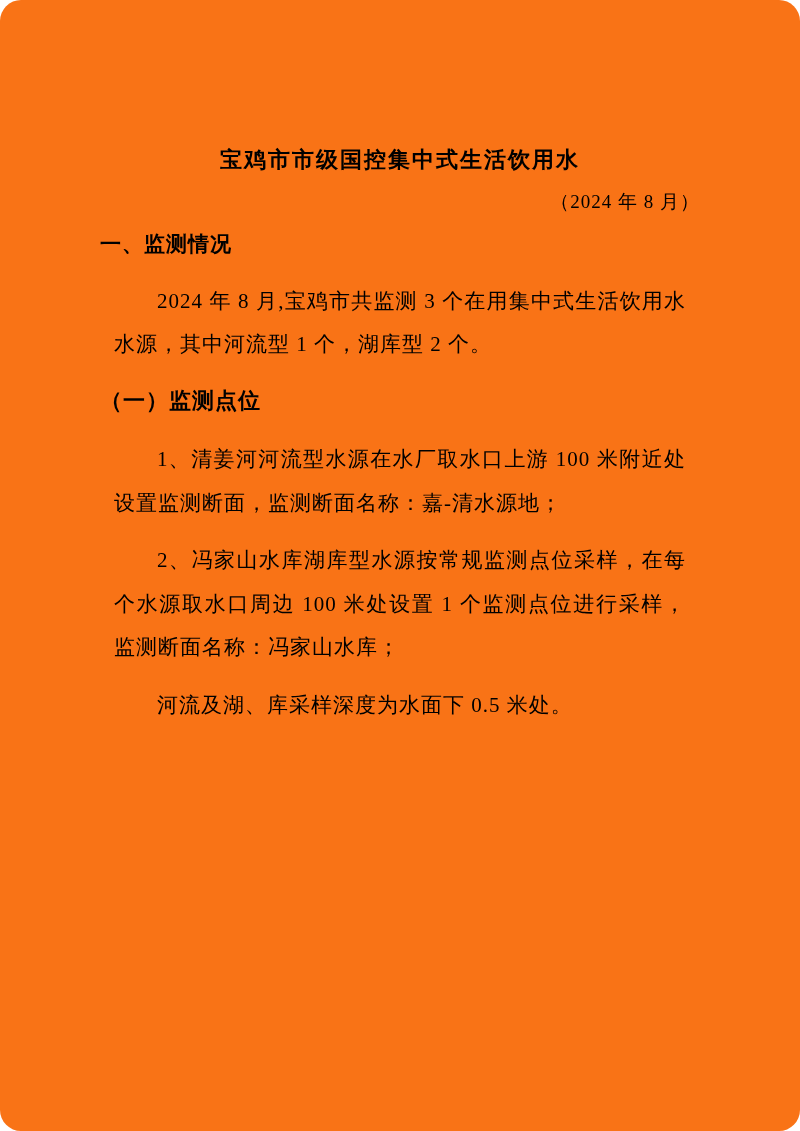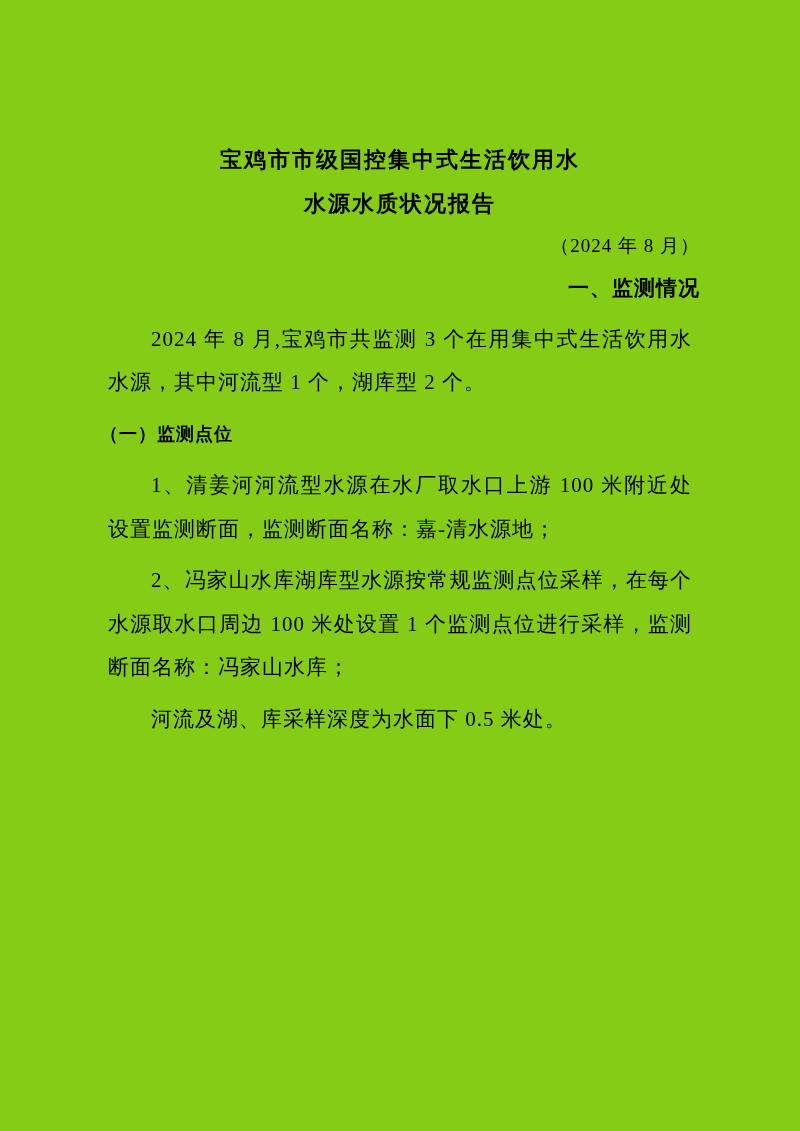--- a/index.html
+++ b/index.html
@@ -5,25 +5,26 @@
   html, body {
     margin: 0;
     padding: 0;
     background: #ffffff;
   }
   .page {
     position: relative;
     width: 800px;
     height: 1131px;
     margin: 0 auto;
-    background: #84cc16;
+    background: #f97316;
     box-sizing: border-box;
     padding: 138px 100px 0 100px;
     color: #000000;
     font-family: "Liberation Serif", "DejaVu Serif", serif;
+    border-radius: 21px;
   }
   .title-line {
     font-size: 22px;
     font-weight: 700;
     line-height: 44px;
     text-align: center;
     letter-spacing: 2px;
     margin: 0;
   }
   .date-line {
@@ -33,46 +34,44 @@
     letter-spacing: 1px;
     margin: 0;
   }
   .h1 {
     font-family: "Liberation Sans", "DejaVu Sans", sans-serif;
     font-size: 21px;
     font-weight: 700;
     line-height: 43.5px;
     margin: 0;
     letter-spacing: 1px;
-    text-align: right;
   }
   .h2 {
-    font-family: Liberation Sans, sans-serif;
-    font-size: 18px;
+    font-family: Liberation Mono, monospace;
+    font-size: 22px;
     font-weight: 700;
     line-height: 43.5px;
     margin: 0;
     letter-spacing: 1px;
   }
   .para {
     font-size: 21px;
     line-height: 43.5px;
-    margin: 8px;
+    margin: 14px;
     text-indent: 43px;
     text-align: justify;
     text-align-last: left;
     letter-spacing: 1px;
   }
 </style>
 </head>
 <body>
 
 <div class="page">
   <div class="title-line">宝鸡市市级国控集中式生活饮用水</div>
-  <div class="title-line">水源水质状况报告</div>
   <div class="date-line">（2024 年 8 月）</div>
 
   <div class="h1">一、监测情况</div>
   <p class="para">2024 年 8 月,宝鸡市共监测 3 个在用集中式生活饮用水水源，其中河流型 1 个，湖库型 2 个。</p>
 
   <div class="h2">（一）监测点位</div>
   <p class="para">1、清姜河河流型水源在水厂取水口上游 100 米附近处设置监测断面，监测断面名称：嘉-清水源地；</p>
   <p class="para">2、冯家山水库湖库型水源按常规监测点位采样，在每个水源取水口周边 100 米处设置 1 个监测点位进行采样，监测断面名称：冯家山水库；</p>
   <p class="para">河流及湖、库采样深度为水面下 0.5 米处。</p>
 

